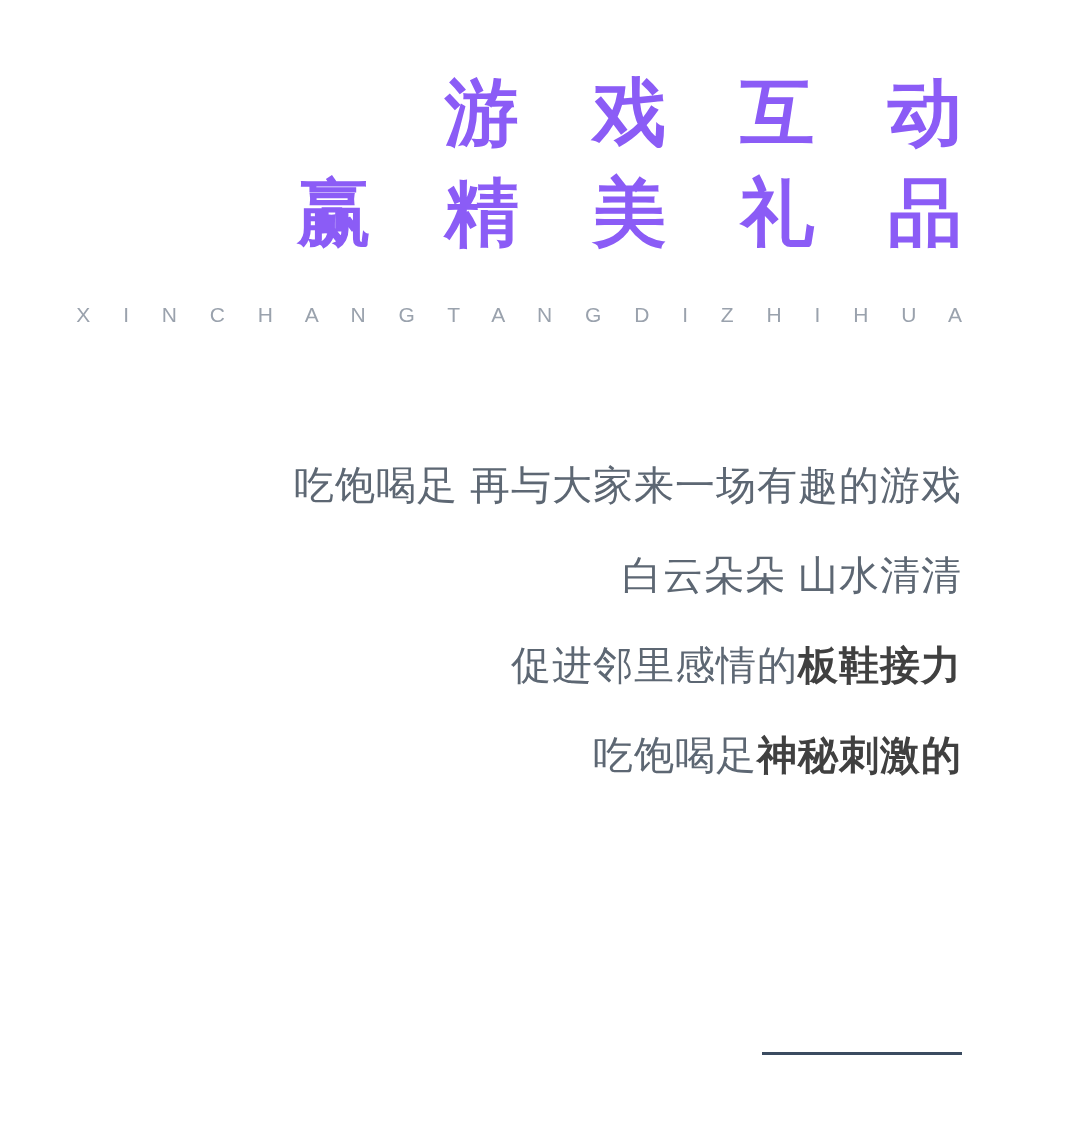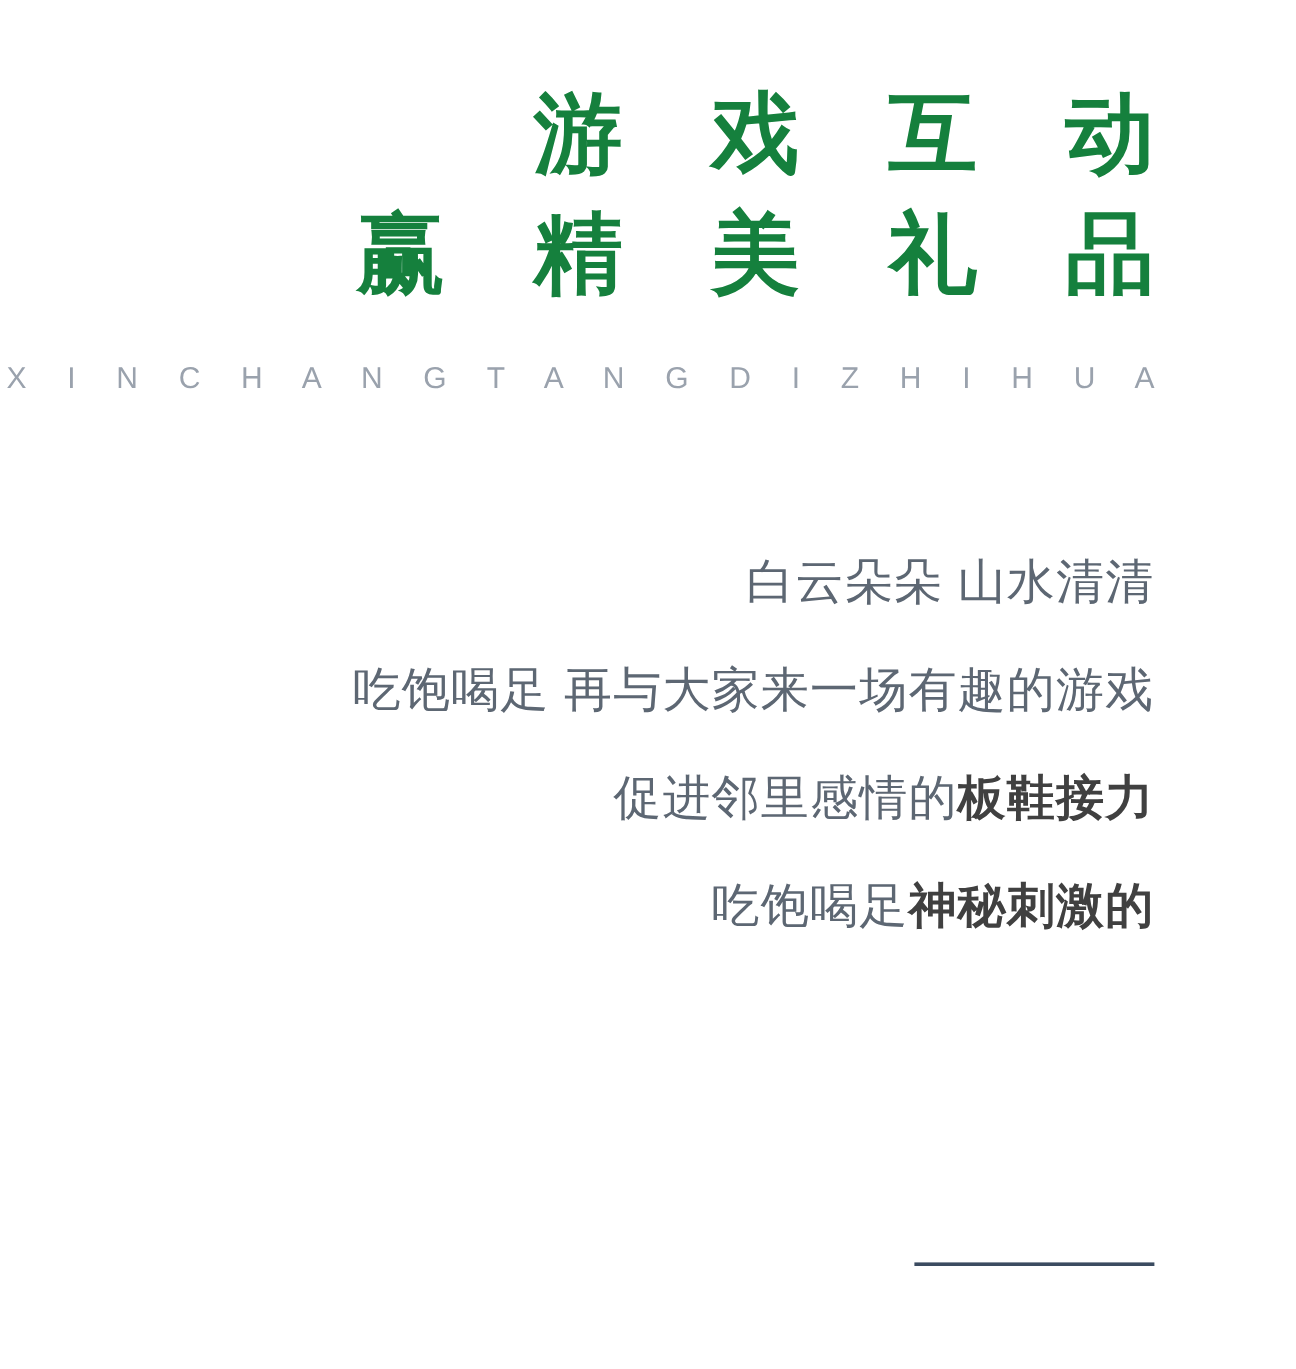--- a/index.html
+++ b/index.html
@@ -28,31 +28,31 @@
     top: 62px;
     right: 118px;
     text-align: right;
   }
   .headline-line {
     font-family: "DejaVu Serif", "Liberation Serif", serif;
     font-weight: 700;
     font-size: 74px;
     line-height: 100px;
     letter-spacing: 24px;
-    color: #15803d;
+    color: #8b5cf6;
     white-space: nowrap;
     
     margin-right: -24px;
   }
 
   .pinyin {
     position: absolute;
     top: 302px;
     right: 118px;
-    font-size: 25px;
+    font-size: 21px;
     line-height: 26px;
     letter-spacing: 13.5px;
     color: #9aa2ad;
     white-space: nowrap;
     margin-right: -13.5px;
     text-align: right;
   }
 
   
   .body-copy {
@@ -90,24 +90,24 @@
 
   <div class="headline">
     <div class="headline-line">游 戏 互 动</div>
     <div class="headline-line">赢 精 美 礼 品</div>
   </div>
 
   <div class="pinyin">X I N C H A N G T A N G D I Z H I H U A</div>
 
   <div class="body-copy">
     <div class="copy-line">
-      <span>白云朵朵 山水清清</span>
+      <span>吃饱喝足 再与大家来一场有趣的游戏</span>
     </div>
     <div class="copy-line">
-      <span>吃饱喝足 再与大家来一场有趣的游戏</span>
+      <span>白云朵朵 山水清清</span>
     </div>
     <div class="copy-line">
       <span>促进邻里感情的</span><span class="em">板鞋接力</span>
     </div>
     <div class="copy-line">
       <span>吃饱喝足</span><span class="em">神秘刺激的</span>
     </div>
   </div>
 
   <div class="rule"></div>

